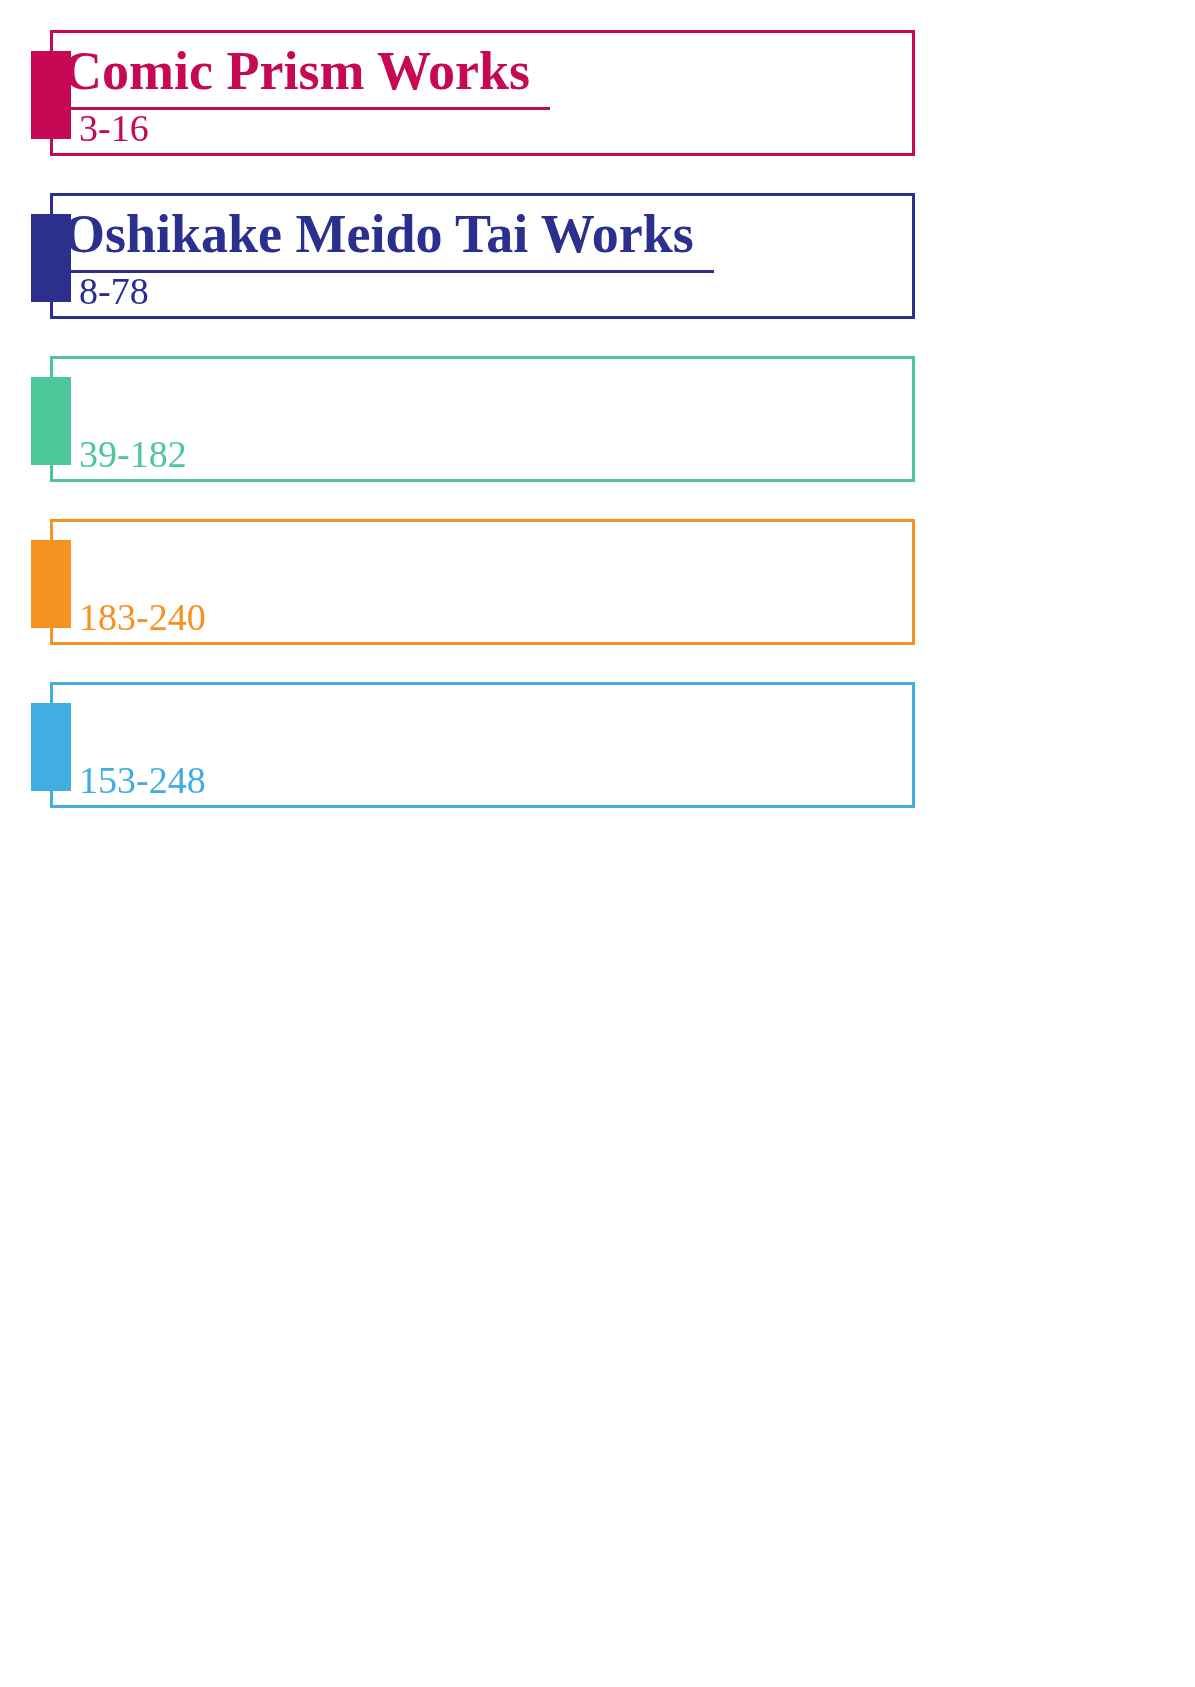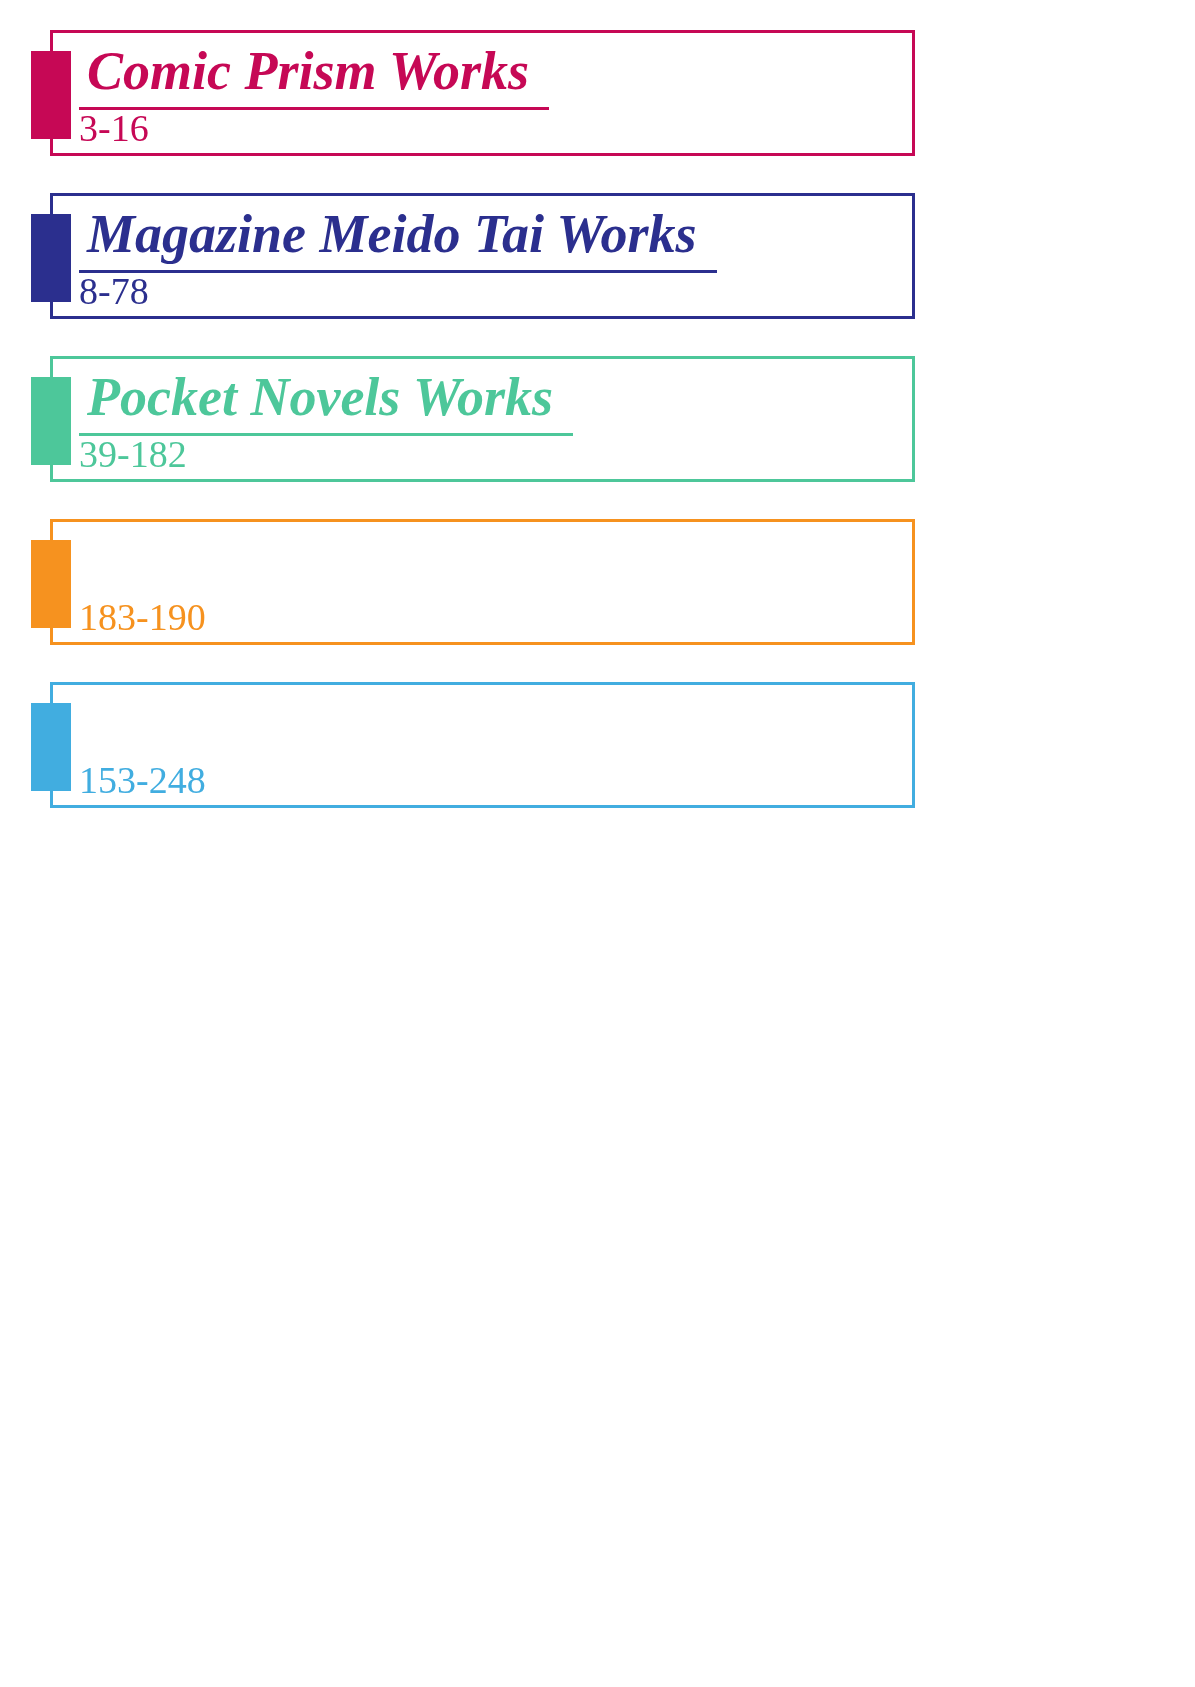--- a/index.html
+++ b/index.html
@@ -39,25 +39,24 @@
     position: absolute;
     left: -22px;
     top: 18px;
     width: 40px;
     height: 88px;
     background: var(--c, #000);
   }
   
   .title-wrap {
     position: absolute;
-    left: 26px;
+    left: 2px;
     top: 2px;
     display: inline-block;
     border-bottom: 3.5px solid var(--c, #000);
-    font-style: italic;
   }
   .section-title {
     display: block;
     font-size: 54px;
     font-weight: bold;
     line-height: 72px;
     white-space: nowrap;
     padding: 0 20px 0 8px;
     color: var(--c, #000);
     letter-spacing: 0px;
@@ -81,36 +80,33 @@
     <div class="color-tab"></div>
     <div class="title-wrap">
       <span class="section-title">Comic Prism Works</span>
     </div>
     <div class="page-range">3-16</div>
   </div>
 
   <div class="section-card" style="--c: #2b2f8e;">
     <div class="color-tab"></div>
     <div class="title-wrap">
-      <span class="section-title">Magazine Meido Tai Works</span>
+      <span class="section-title">Oshikake Meido Tai Works</span>
     </div>
     <div class="page-range">8-78</div>
   </div>
 
   <div class="section-card" style="--c: #4dc79a;">
     <div class="color-tab"></div>
-    <div class="title-wrap">
-      <span class="section-title">Pocket Novels Works</span>
-    </div>
     <div class="page-range">39-182</div>
   </div>
 
   <div class="section-card" style="--c: #f6921f;">
     <div class="color-tab"></div>
-    <div class="page-range">183-190</div>
+    <div class="page-range">183-240</div>
   </div>
 
   <div class="section-card" style="--c: #41ade0;">
     <div class="color-tab"></div>
     <div class="page-range">153-248</div>
   </div>
 
 </div>
 
 </body></html>

